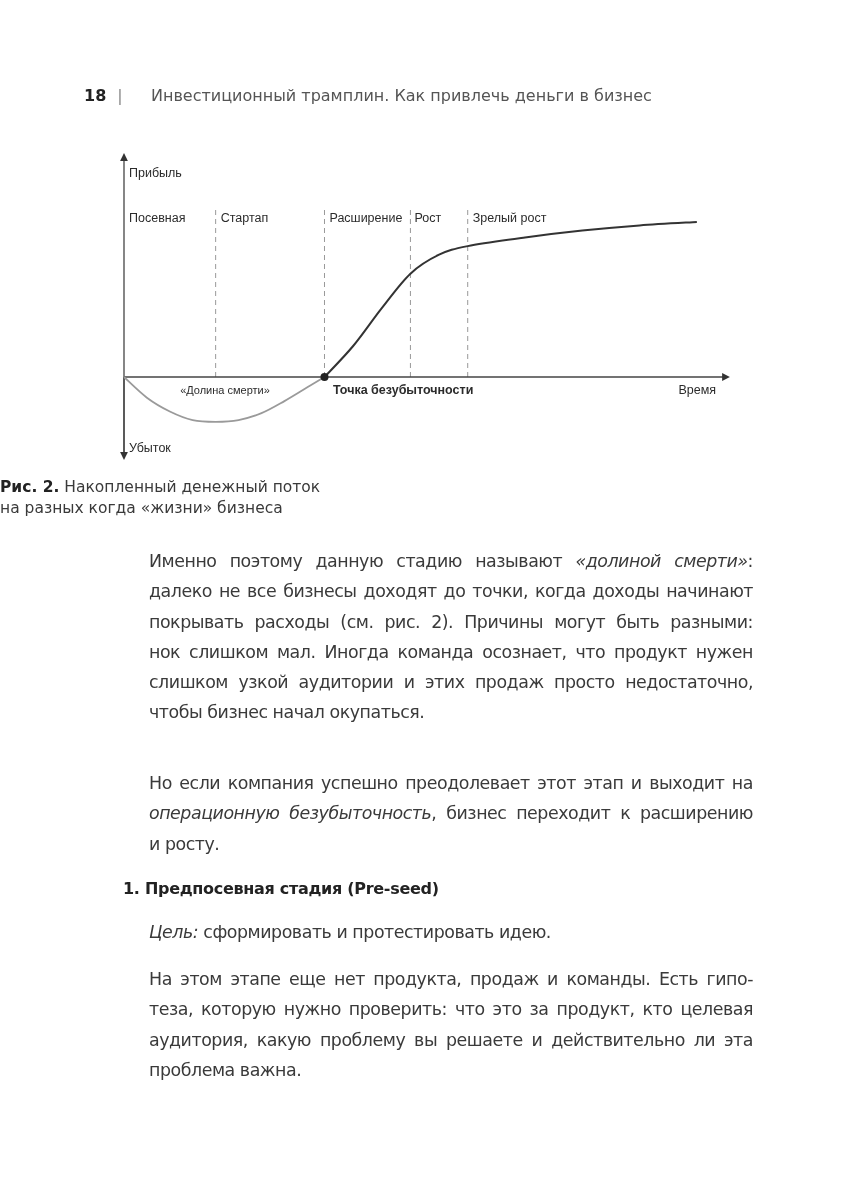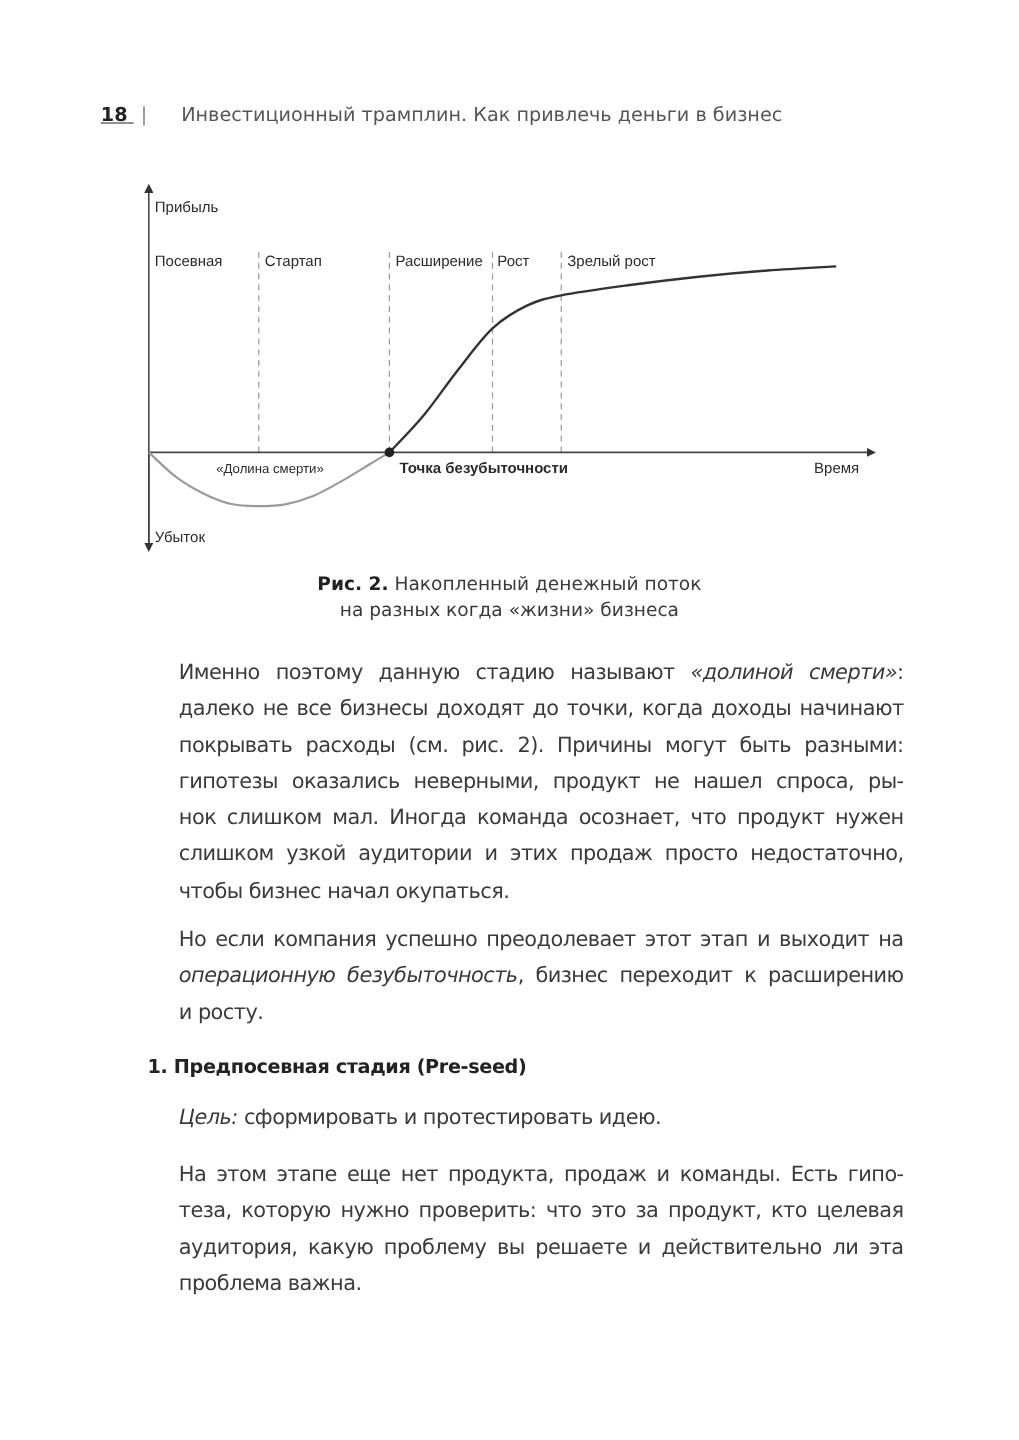--- a/index.html
+++ b/index.html
@@ -1,24 +1,24 @@
 <!DOCTYPE html>
 <html><head>
 <meta charset="utf-8">
 <style>
   html, body { margin: 0; padding: 0; background: #ffffff; }
   body { width: 849px; height: 1200px; position: relative; overflow: hidden; font-family: "DejaVu Sans", sans-serif; color: #2b2b2b; }
-  .running-head { position: absolute; top: 86px; left: 84px; font-size: 16px; color: #444; white-space: nowrap; text-decoration: underline; }
+  .running-head { position: absolute; top: 86px; left: 84px; font-size: 16px; color: #444; white-space: nowrap; }
   .running-head .page-num { font-weight: bold; color: #222; }
   .running-head .sep { color: #888; margin-left: 6px; }
   .running-head .book-title { position: absolute; left: 67px; top: 0; color: #555; }
   svg#chart { position: absolute; left: 0; top: 0; }
   .chart-label { font-family: "Liberation Sans", sans-serif; font-size: 12.5px; fill: #2b2b2b; }
   .chart-label.bold { font-weight: bold; }
-  .caption { position: absolute; top: 477px; left: 0; width: 849px; text-align: center; font-size: 15.5px; line-height: 21px; color: #3a3a3a; }
+  .caption { position: absolute; top: 477px; left: 0; width: 849px; text-align: left; font-size: 15.5px; line-height: 21px; color: #3a3a3a; }
   .caption .fig-ref { font-weight: bold; color: #222; }
   .body-text { position: absolute; left: 123px; width: 604px; font-size: 17.4px; line-height: 30.3px; color: #3a3a3a; text-align: justify; font-family: "DejaVu Sans", sans-serif; letter-spacing: -0.45px; margin-left: 26px; }
   .body-text em { font-style: italic; }
   .line { display: block; white-space: nowrap; text-align: justify; text-align-last: justify; }
   .line.last { text-align-last: left; }
   .heading { position: absolute; left: 123px; top: 879px; font-size: 16px; font-weight: bold; color: #222; letter-spacing: -0.3px; }
 </style>
 </head>
 <body>
 
@@ -63,21 +63,20 @@
 
 <div class="caption">
   <div><span class="fig-ref">Рис. 2.</span><span> Накопленный денежный поток</span></div>
   <div>на разных когда «жизни» бизнеса</div>
 </div>
 
 <div class="body-text" style="top:546px">
   <span class="line"><span>Именно поэтому данную стадию называют </span><em>«долиной смерти»</em><span>:</span></span>
   <span class="line">далеко не все бизнесы доходят до точки, когда доходы начинают</span>
   <span class="line">покрывать расходы (см. рис. 2). Причины могут быть разными:</span>
-  <span class="line">гипотезы оказались неверными, продукт не нашел спроса, ры-</span>
   <span class="line">нок слишком мал. Иногда команда осознает, что продукт нужен</span>
   <span class="line">слишком узкой аудитории и этих продаж просто недостаточно,</span>
   <span class="line last">чтобы бизнес начал окупаться.</span>
 </div>
 
 <div class="body-text" style="top:768px">
   <span class="line">Но если компания успешно преодолевает этот этап и выходит на</span>
   <span class="line"><em>операционную безубыточность</em><span>, бизнес переходит к расширению</span></span>
   <span class="line last">и росту.</span>
 </div>

